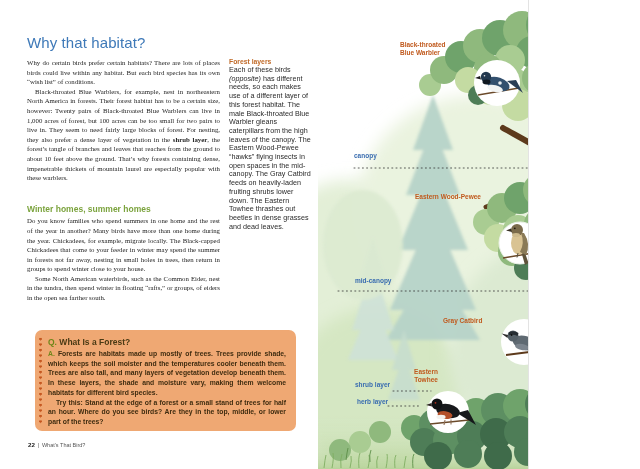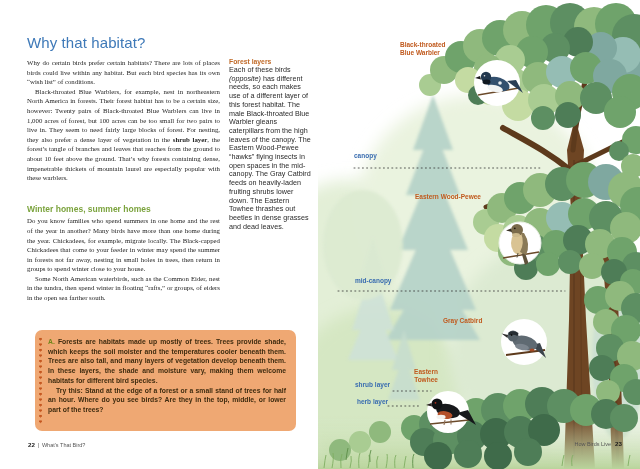--- a/index.html
+++ b/index.html
@@ -1,16 +1,16 @@
 <!DOCTYPE html>
 <html><head>
 <meta charset="utf-8">
 <style>
   html,body{margin:0;padding:0;background:#fff;}
-  .spread{position:relative;width:640px;height:469px;background:#ffffff;overflow:hidden;
+  .spread{position:relative;width:528px;height:469px;background:#ffffff;overflow:hidden;
           outline:1px solid #e3e3e3;font-family:"Liberation Sans",sans-serif;}
 
   
   .page-left{position:absolute;left:0;top:0;width:318px;height:469px;}
   .page-title{position:absolute;left:27px;top:34px;margin:0;font-size:15px;font-weight:400;
               color:#3e79b8;letter-spacing:.1px;}
   .col-main{position:absolute;left:27px;top:58px;width:193px;color:#1d1d1d;
             font-family:"Liberation Serif",serif;font-size:6.8px;line-height:9.6px;text-align:justify;}
   .col-main p{margin:0;}
   .col-main p.indent{text-indent:8px;}
@@ -67,20 +67,21 @@
       <p>Do you know families who spend summers in one home and the rest of the year in another? Many birds have more than one home during the year. Chickadees, for example, migrate locally. The Black-capped Chickadees that come to your feeder in winter may spend the summer in forests not far away, nesting in small holes in trees, then return in groups to spend winter close to your house.</p>
       <p class="indent">Some North American waterbirds, such as the Common Eider, nest in the tundra, then spend winter in floating “rafts,” or groups, of eiders in the open sea farther south.</p>
     </div>
 
     <aside class="sidebar">
       <h3>Forest layers</h3>
       <p><span>Each of these birds </span><i>(opposite)</i><span> has different needs, so each makes use of a different layer of this forest habitat. The male Black-throated Blue Warbler gleans caterpillars from the high leaves of the canopy. The Eastern Wood-Pewee “hawks” flying insects in open spaces in the mid-canopy. The Gray Catbird feeds on heavily-laden fruiting shrubs lower down. The Eastern Towhee thrashes out beetles in dense grasses and dead leaves.</span></p>
     </aside>
 
     <div class="qa-box">
+      <div class="qa-q"><span class="qa-letter">Q.</span> <span>What Is a Forest?</span></div>
       <p class="qa-a"><span class="qa-letter">A.</span> <span>Forests are habitats made up mostly of trees. Trees provide shade, which keeps the soil moister and the temperatures cooler beneath them. Trees are also tall, and many layers of vegetation develop beneath them. In these layers, the shade and moisture vary, making them welcome habitats for different bird species.</span></p>
       <p class="qa-try">Try this: Stand at the edge of a forest or a small stand of trees for half an hour. Where do you see birds? Are they in the top, middle, or lower part of the trees?</p>
     </div>
 
     <div class="footer footer-left">
       <span class="pagenum">22</span><span class="divider"></span><span>What’s That Bird?</span>
     </div>
   </div>
 
   <div class="page-right">

